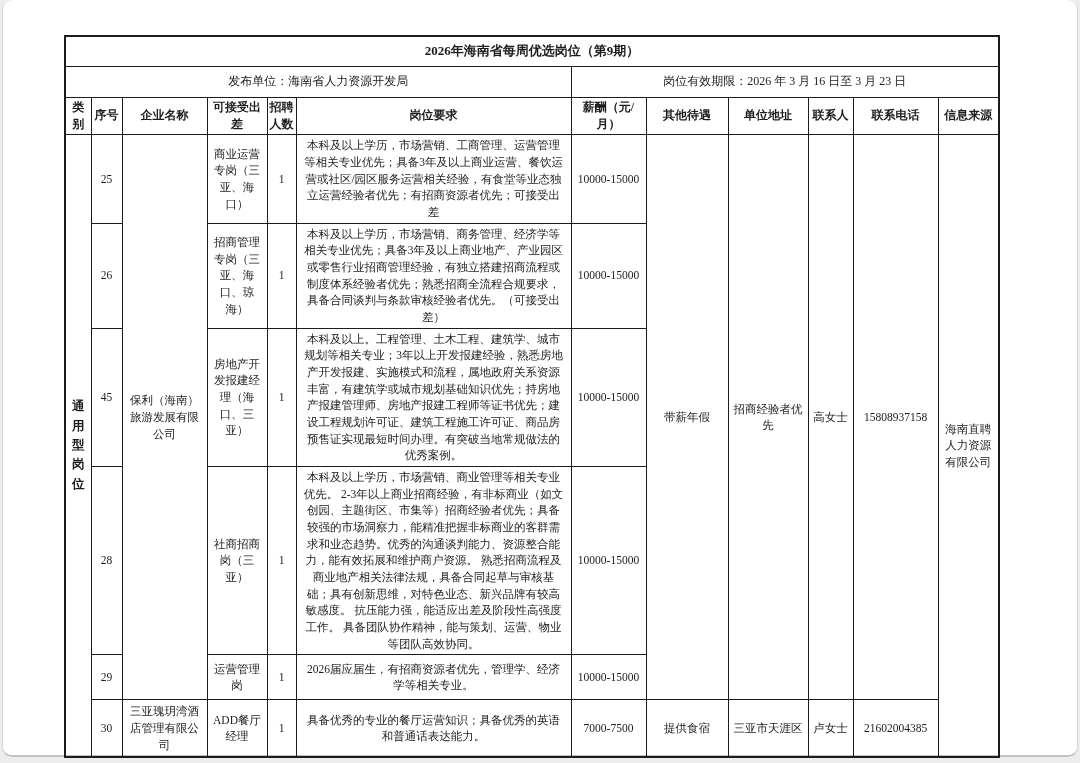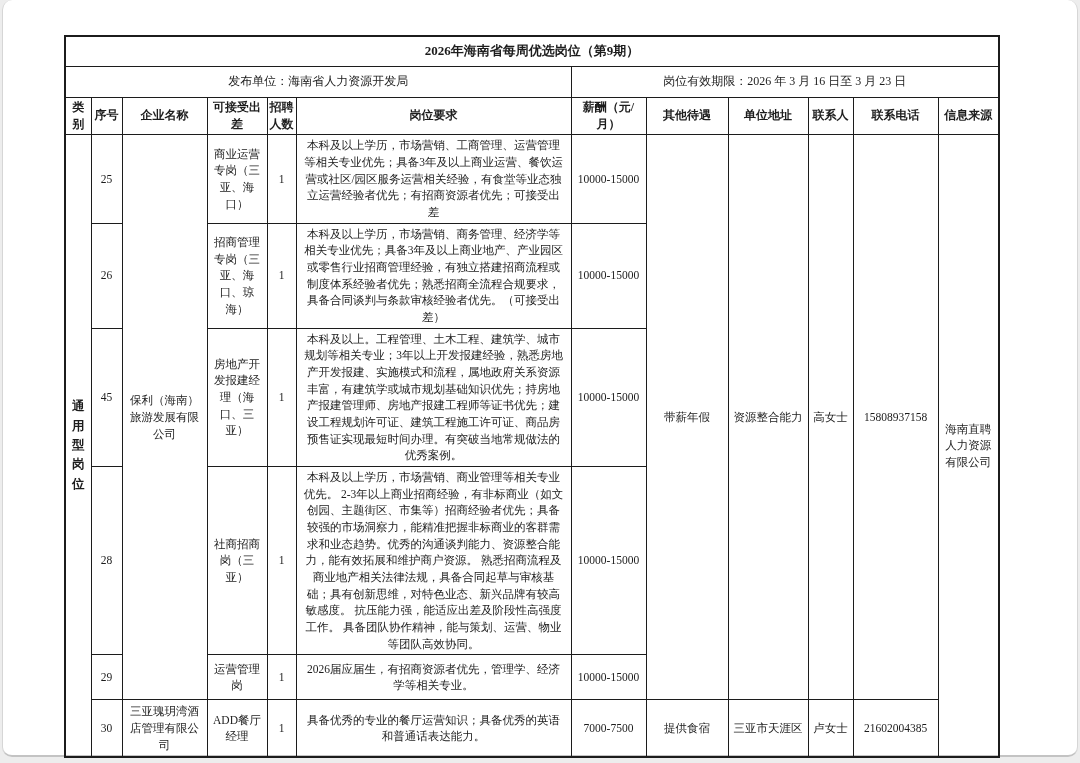--- a/index.html
+++ b/index.html
@@ -123,21 +123,21 @@
       <td rowspan="6" class="cat">
         <div class="vtext">通用型岗位</div>
       </td>
       <td>25</td>
       <td rowspan="5">保利（海南）旅游发展有限公司</td>
       <td>商业运营专岗（三亚、海口）</td>
       <td>1</td>
       <td class="req">本科及以上学历，市场营销、工商管理、运营管理等相关专业优先；具备3年及以上商业运营、餐饮运营或社区/园区服务运营相关经验，有食堂等业态独立运营经验者优先；有招商资源者优先；可接受出差</td>
       <td>10000-15000</td>
       <td rowspan="5">带薪年假</td>
-      <td rowspan="5">资源整合能力</td>
+      <td rowspan="5">招商经验者优先</td>
       <td rowspan="5">高女士</td>
       <td rowspan="5">15808937158</td>
       <td rowspan="6">海南直聘人力资源有限公司</td>
     </tr>
 
     <tr class="r26">
       <td>26</td>
       <td>招商管理专岗（三亚、海口、琼海）</td>
       <td>1</td>
       <td class="req">本科及以上学历，市场营销、商务管理、经济学等相关专业优先；具备3年及以上商业地产、产业园区或零售行业招商管理经验，有独立搭建招商流程或制度体系经验者优先；熟悉招商全流程合规要求，具备合同谈判与条款审核经验者优先。（可接受出差）</td>

